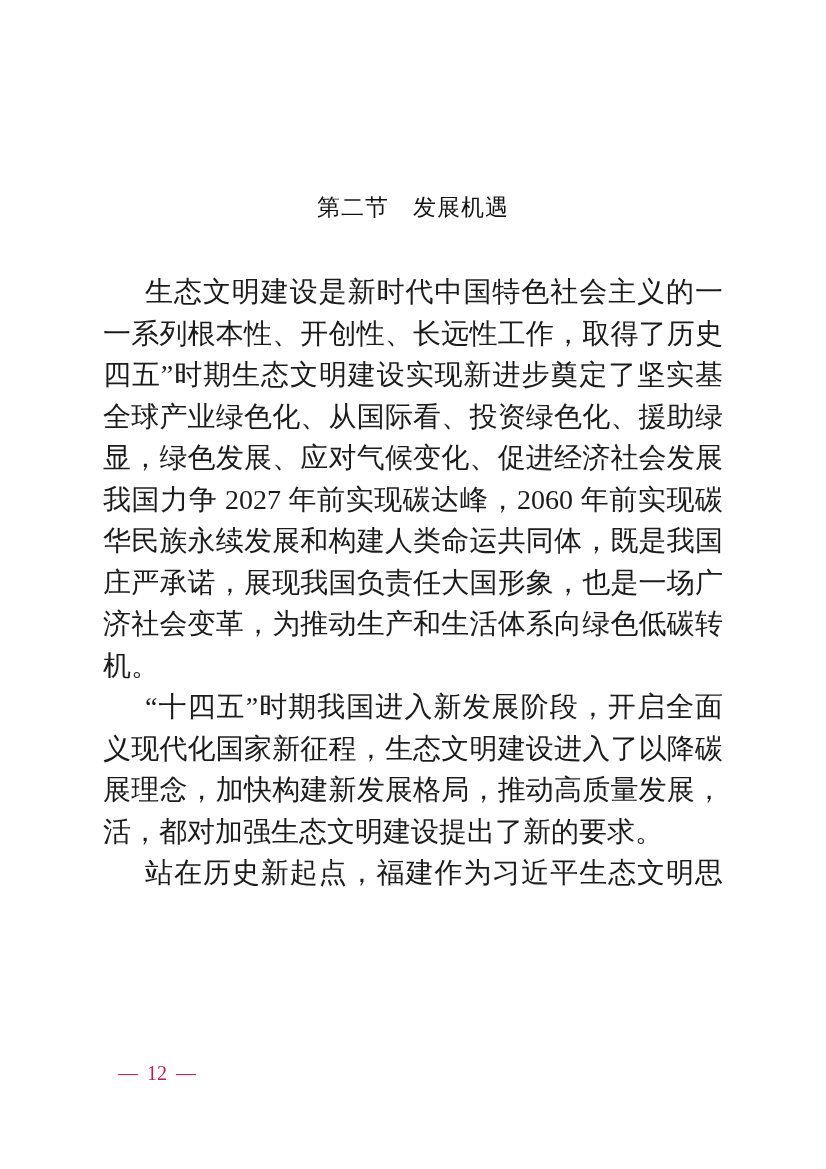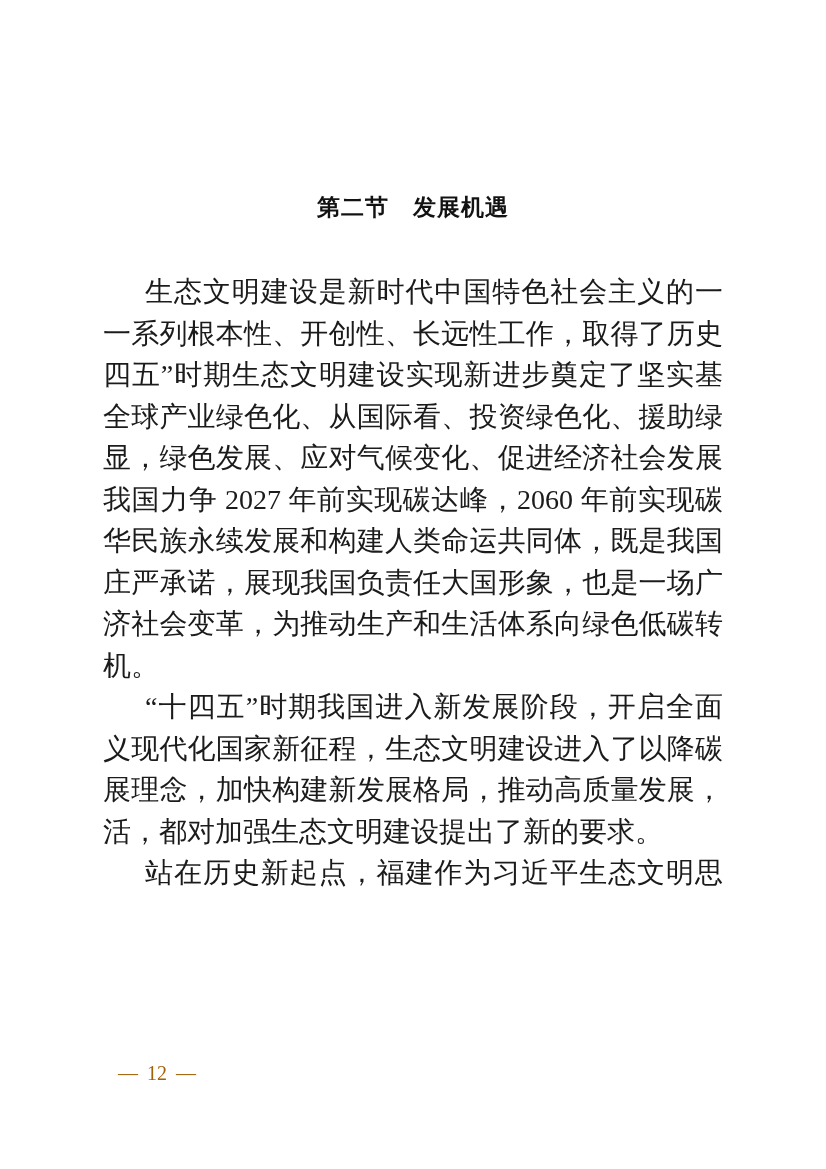--- a/index.html
+++ b/index.html
@@ -13,21 +13,21 @@
   }
   .title {
     position: absolute;
     top: 193px;
     left: 103px;
     width: 620px;
     margin: 0;
     text-align: center;
     font-size: 23px;
     line-height: 30px;
-    font-weight: 700;
+    font-weight: 400;
     color: #121212;
     letter-spacing: 1px;
   }
   .doc-body {
     position: absolute;
     top: 271px;
     left: 103px;
     width: 620px;
   }
   .line {
@@ -40,21 +40,21 @@
     overflow: hidden;
   }
   .line.indent { text-indent: 42px; }
   .line.para-end { text-align-last: left; }
   .footer {
     position: absolute;
     top: 1060px;
     left: 118px;
     font-size: 20px;
     line-height: 26px;
-    color: #a16207;
+    color: #be185d;
     word-spacing: 4px;
     text-align: center;
   }
 </style>
 </head>
 <body>
 
 <div class="page">
 
   <h1 class="title">第二节　发展机遇</h1>

